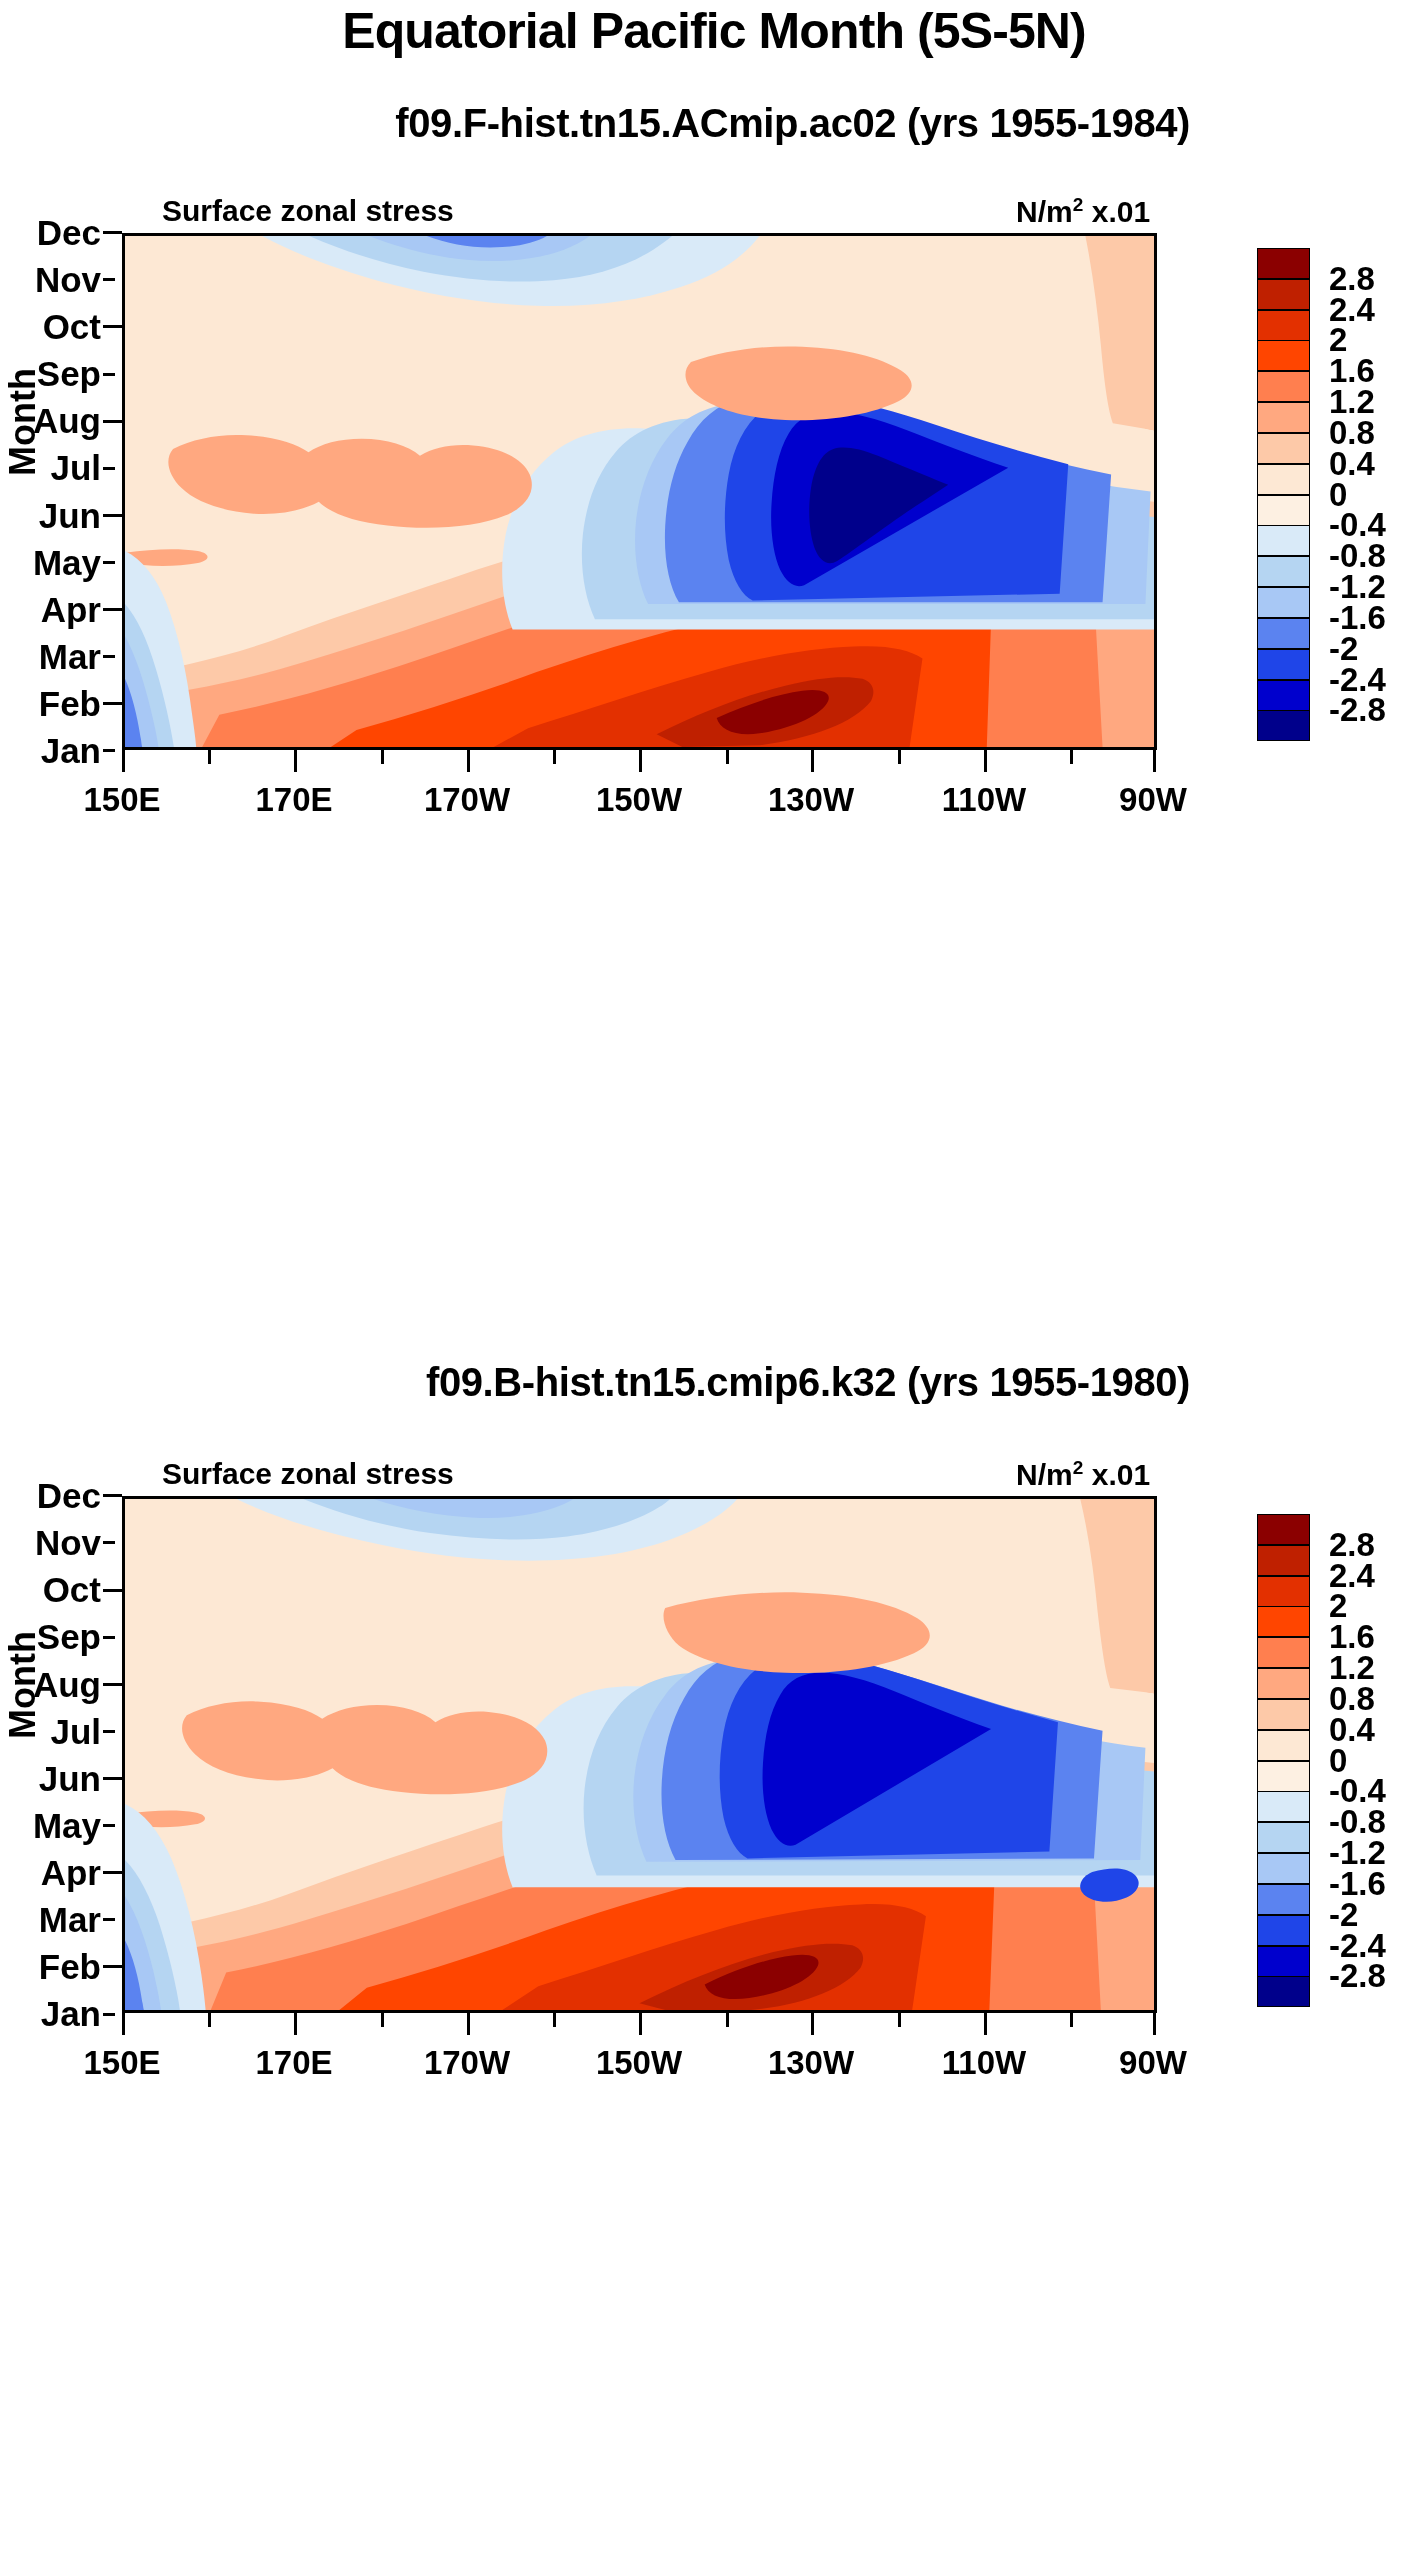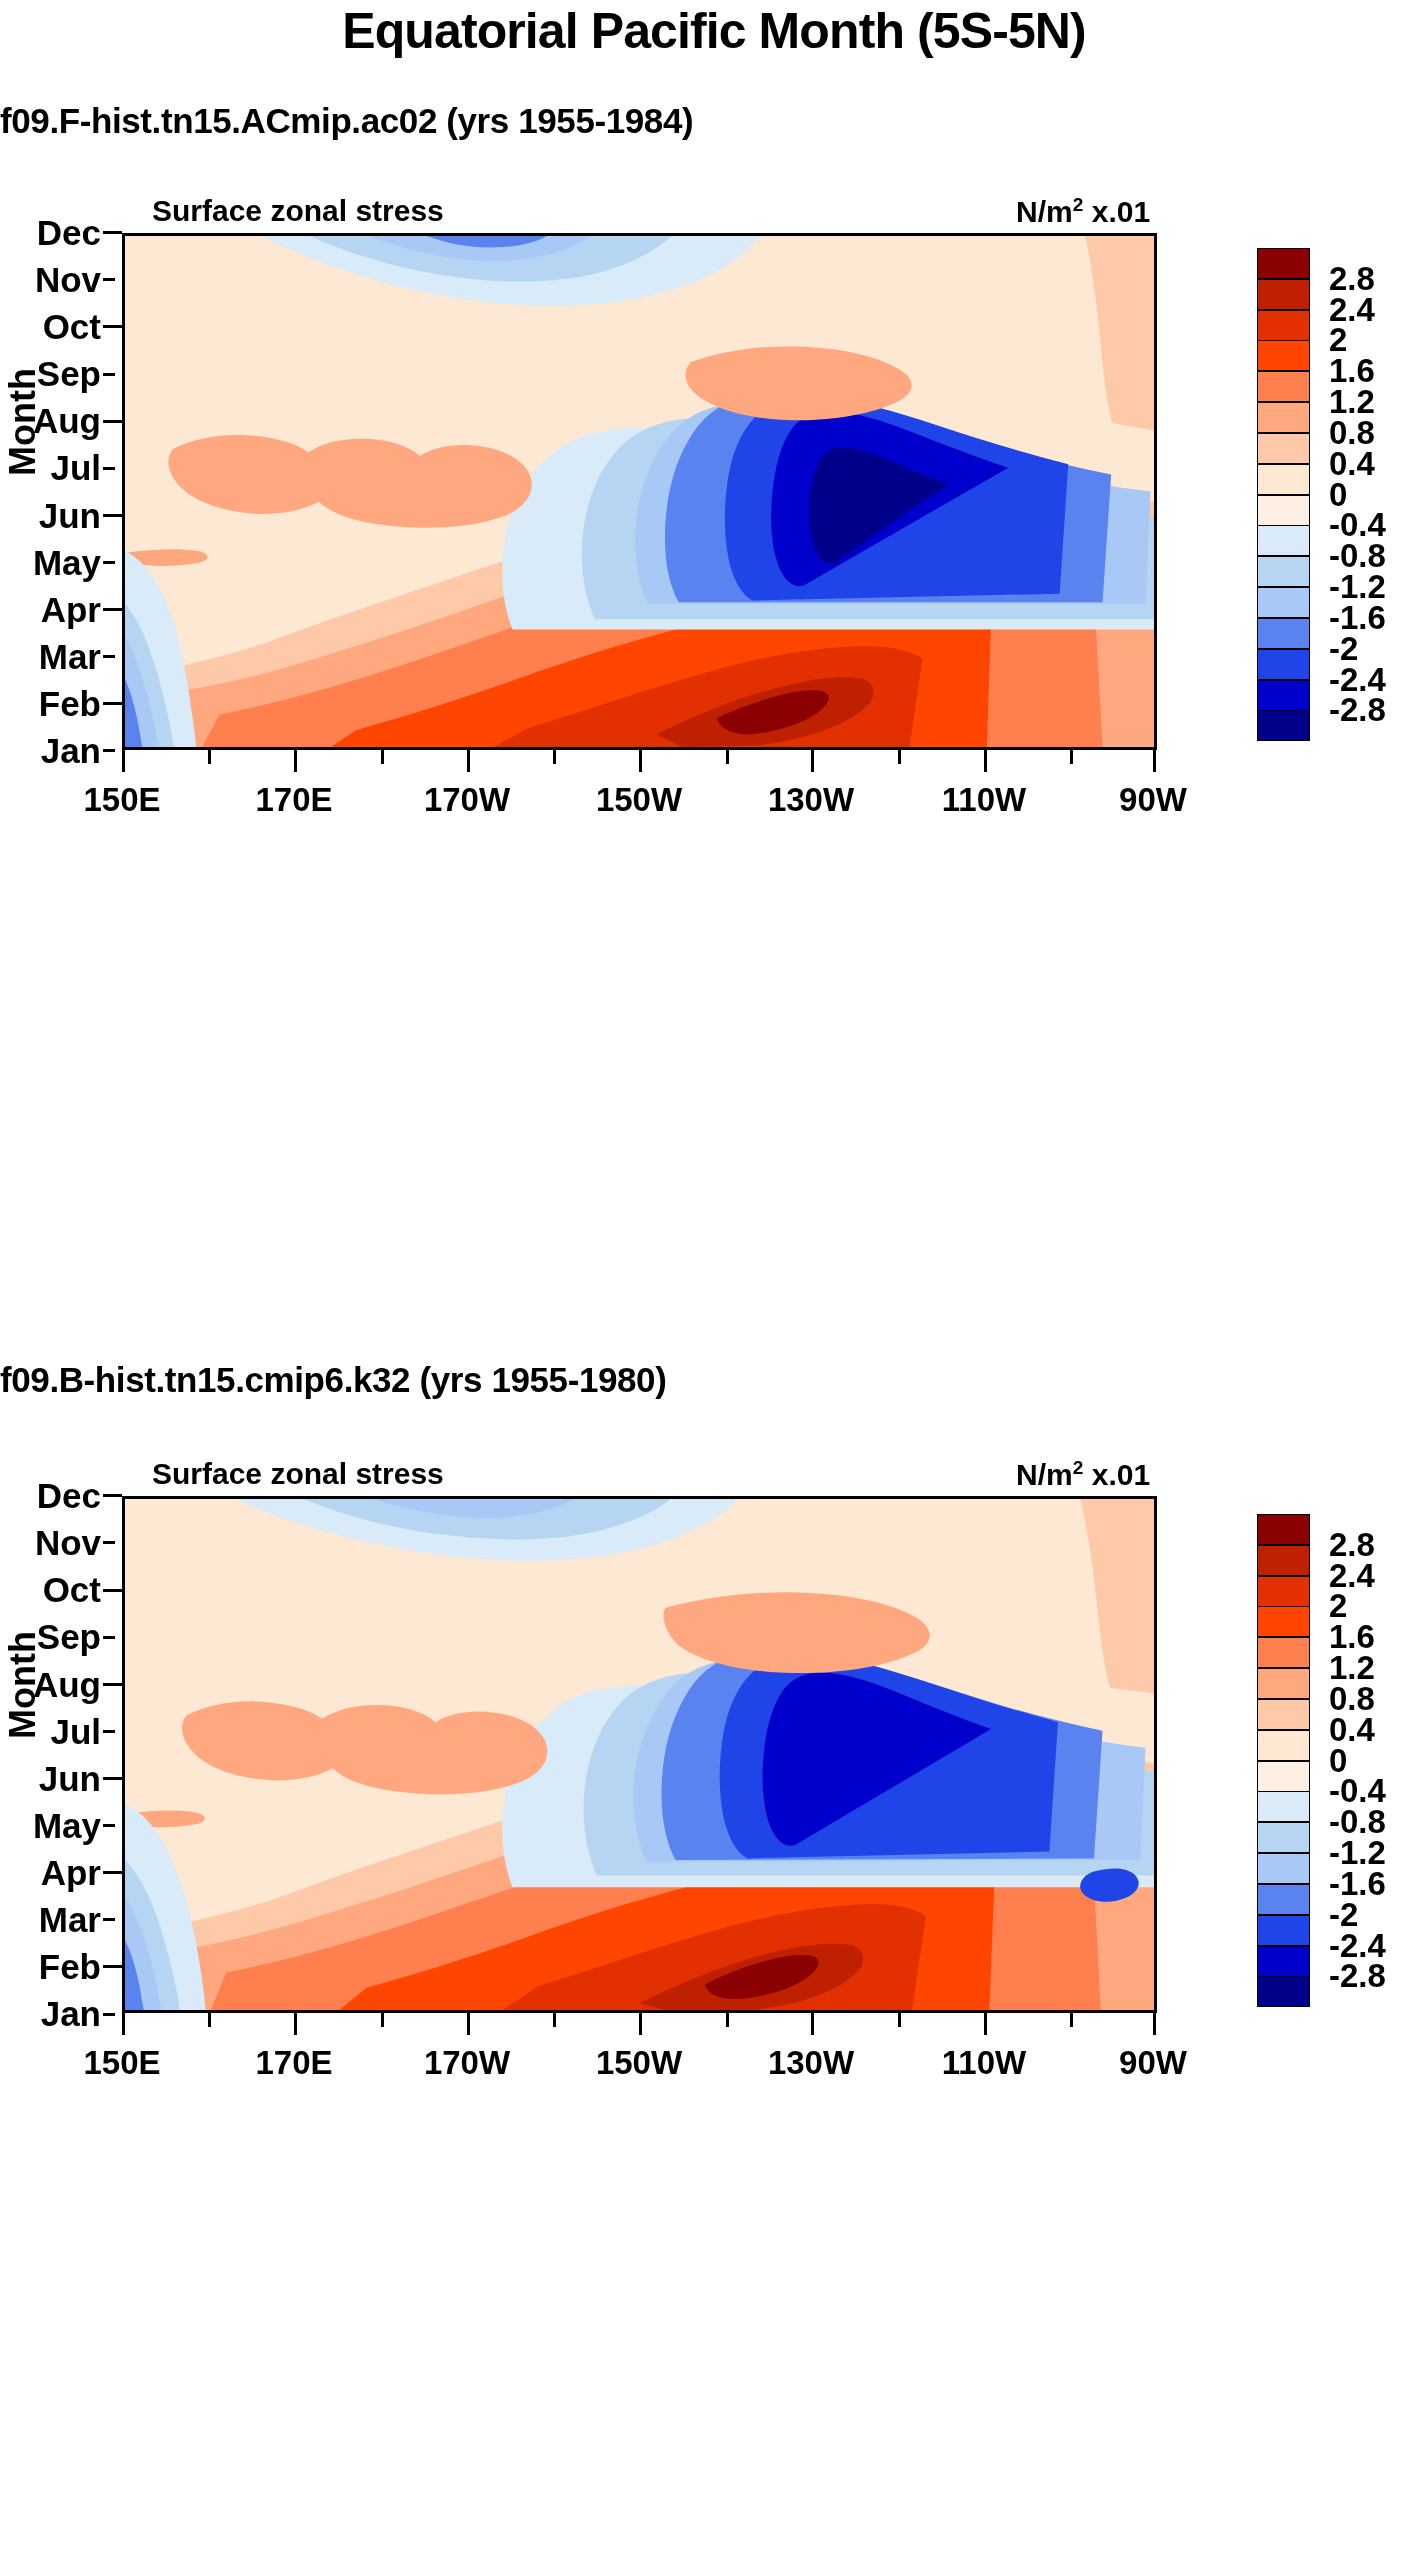--- a/index.html
+++ b/index.html
@@ -5,26 +5,26 @@
   html,body{margin:0;padding:0;background:#ffffff;}
   body{width:1428px;height:2576px;position:relative;
        font-family:"Liberation Sans",sans-serif;color:#000;overflow:hidden;}
 
   .fig{position:absolute;left:0;top:0;width:1428px;height:2576px;}
 
   .main-title{position:absolute;left:0;top:1.7px;width:1428px;text-align:center;
        font-size:50px;font-weight:bold;letter-spacing:-0.9px;}
 
   .panel{position:absolute;left:0;width:1428px;}
-  .panel-title{position:absolute;left:0;width:1190px;text-align:left;
-       font-size:35px;font-weight:bold;letter-spacing:-0.4px;}
+  .panel-title{position:absolute;left:0;width:1190px;text-align:right;
+       font-size:40px;font-weight:bold;letter-spacing:-0.4px;}
 
   .plot-wrap{position:absolute;}
   .plot-header{position:absolute;width:100%;top:-39px;height:36px;}
-  .plot-header .left{position:absolute;left:30px;top:0;font-size:30px;font-weight:bold;}
+  .plot-header .left{position:absolute;left:40px;top:0;font-size:30px;font-weight:bold;}
   .plot-header .right{position:absolute;right:6.9px;top:0;font-size:30px;font-weight:bold;}
   .plot-header .right sup{font-size:19px;vertical-align:super;}
 
   .plotbox{position:absolute;left:0;top:0;width:100%;height:100%;
        border:3.4px solid #000;box-sizing:border-box;overflow:hidden;background:#fff;}
   .plotbox svg{display:block;width:100%;height:100%;}
 
   .ylabels{position:absolute;}
   .ylabels span{position:absolute;right:0;transform:translateY(-50%);
        font-size:35px;font-weight:bold;white-space:nowrap;}

